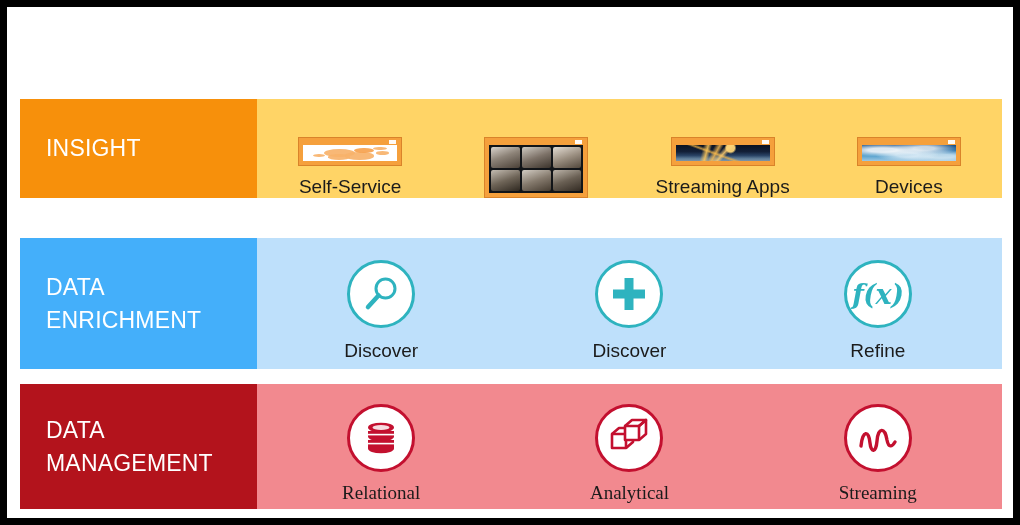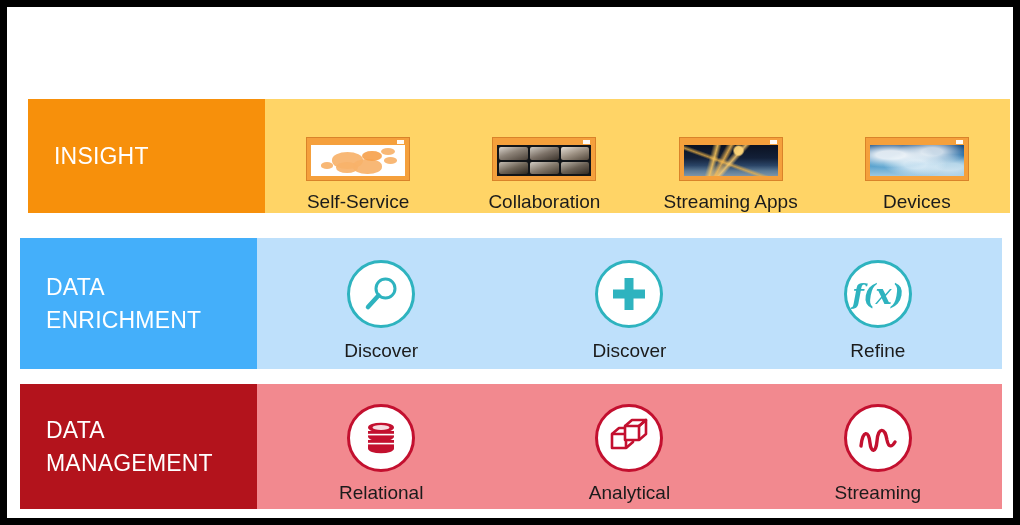--- a/index.html
+++ b/index.html
@@ -39,21 +39,21 @@
 
   
   .row {
     position: absolute;
     left: 13px;
     width: 982px;
     display: flex;
     flex-direction: row;
     align-items: stretch;
   }
-  #row-insight    { top: 92px;  height: 114px; margin-left: 8px; }
+  #row-insight    { top: 92px;  height: 99px; }
   #row-enrichment { top: 231px; height: 131px; }
   #row-management { top: 377px; height: 125px; }
 
   .row-label {
     flex: 0 0 237px;
     display: flex;
     align-items: center;
     box-sizing: border-box;
     padding-left: 26px;
     color: #ffffff;
@@ -103,21 +103,21 @@
 
   
   #row-insight .items { padding-top: 38px; }
   #row-insight .item-caption { margin-top: 10px; }
 
   
   #row-enrichment .items { padding-top: 22px; }
   #row-enrichment .item-caption { margin-top: 12px; }
 
   
-  #row-management .items { padding-top: 20px; }
+  #row-management .items { padding-top: 20px; font-family: Liberation Serif, serif; }
   #row-management .item-caption { margin-top: 10px; }
 
   
   .thumb {
     width: 104px;
     height: 68px;
     box-sizing: border-box;
     background: #F5A03C;
     border: 1px solid #D9832A;
     padding: 7px 4px 4px 4px;
@@ -262,21 +262,20 @@
               <div class="vidgrid">
                 <i></i>
                   <i></i>
                   <i></i>
                   <i></i>
                   <i></i>
                   <i></i>
               </div>
             </div>
           </div>
-          <div class="item-caption">Collaboration</div>
         </div>
 
         <div class="item">
           <div class="thumb">
             <div class="dot"></div>
             <div class="screen">
               <div class="photo-corp"></div>
             </div>
           </div>
           <div class="item-caption">Streaming Apps</div>

